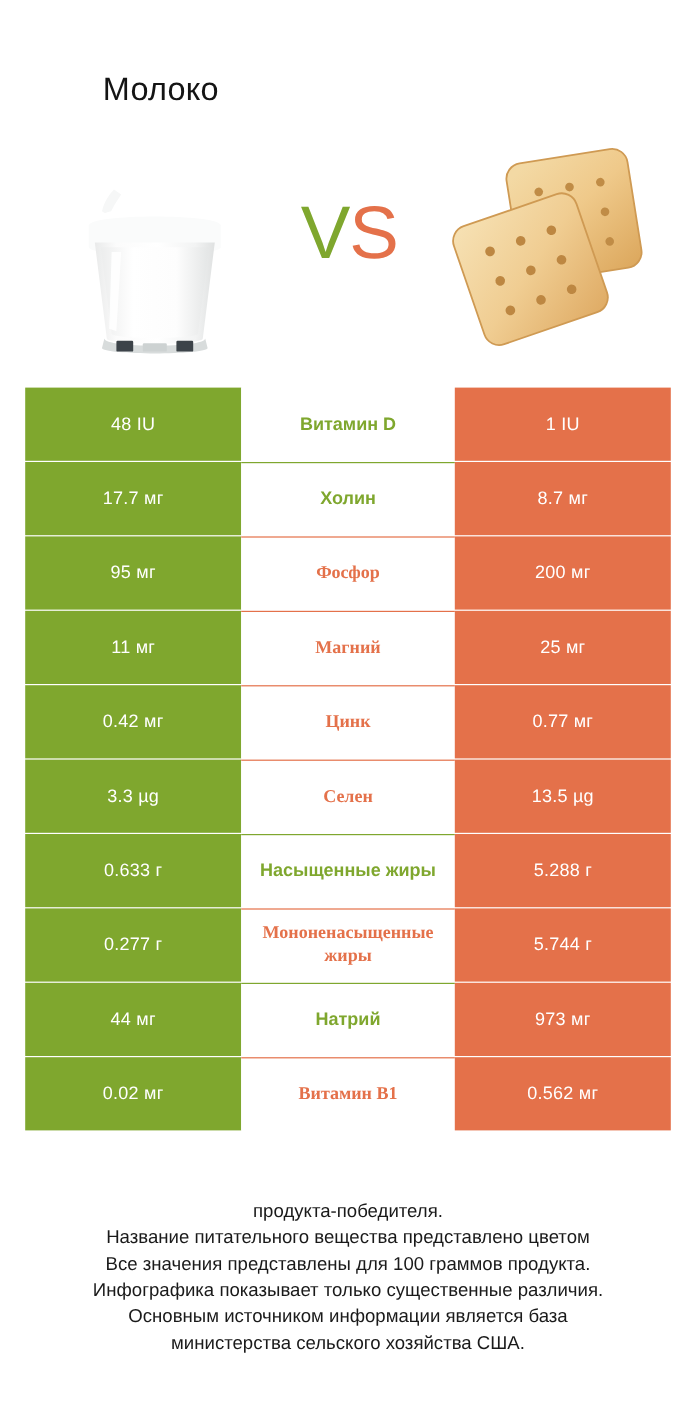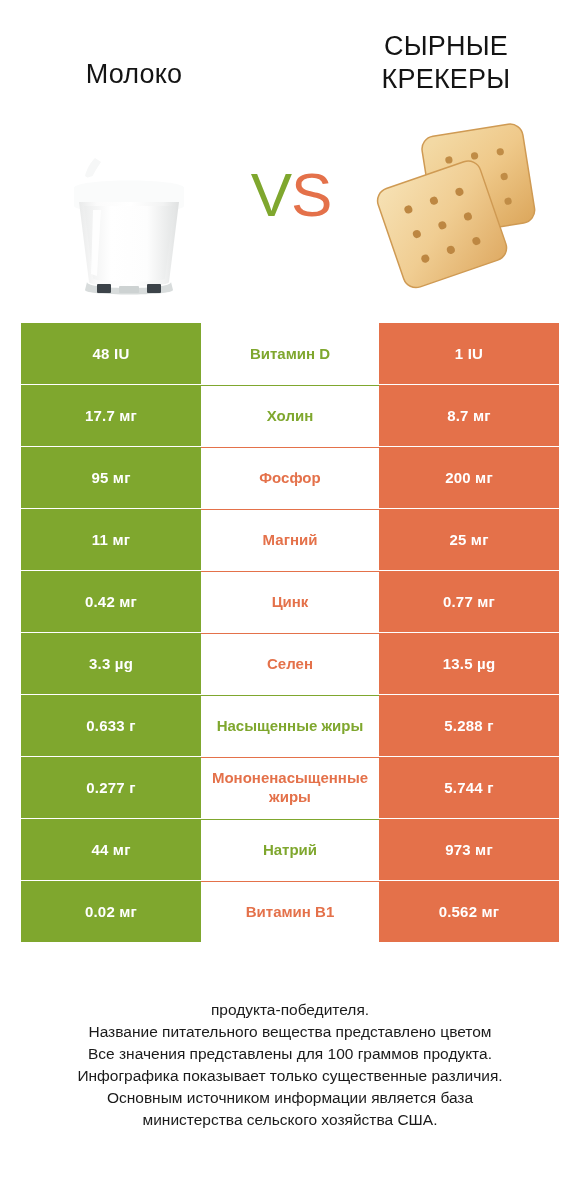--- a/index.html
+++ b/index.html
@@ -87,59 +87,58 @@
     box-sizing: border-box;
     display: flex;
     align-items: center;
     justify-content: center;
     text-align: center;
     overflow: hidden;
   }
   .cell-left, .cell-right {
     width: 180px;
     font-size: 15px;
-    font-weight: bold;
+    font-weight: normal;
     color: #ffffff;
     letter-spacing: 0.2px;
   }
   .cell-left  { background: #7fa72e; }
   .cell-right { background: #e4714a; }
   .cell-mid {
     width: 178px;
     background: #ffffff;
     font-size: 15px;
     font-weight: bold;
     line-height: 1.25;
     padding: 0 12px;
     border-top: 1px solid transparent;
     white-space: nowrap;
   }
   .cell-mid.wrap { white-space: normal; }
   .cell-mid.green  { color: #7fa72e; border-top-color: #7fa72e; }
-  .cell-mid.orange { color: #e4714a; border-top-color: #e4714a; }
+  .cell-mid.orange { color: #e4714a; border-top-color: #e4714a; font-family: Liberation Serif, serif; }
   .row:first-child .cell-mid { border-top-color: transparent; }
 
   
   .footer {
     margin-top: 57px;
     padding: 0 34px;
     text-align: center;
     font-size: 15.5px;
     line-height: 1.42;
     color: #1a1a1a;
     font-weight: 400;
   }
   .footer p { margin: 0; }
 </style>
 </head>
 <body>
 
 <div class="header">
   <div class="product-title left">Молоко</div>
-  <div class="product-title right">СЫРНЫЕ КРЕКЕРЫ</div>
 </div>
 
 <div class="hero">
 
   <svg class="hero-img-left" viewBox="0 0 180 192" xmlns="http://www.w3.org/2000/svg">
     <defs>
       <linearGradient id="glassGrad" x1="0" y1="0" x2="1" y2="0">
         <stop offset="0%" stop-color="#e9eaea"></stop>
         <stop offset="18%" stop-color="#fbfbfb"></stop>
         <stop offset="52%" stop-color="#ffffff"></stop>

